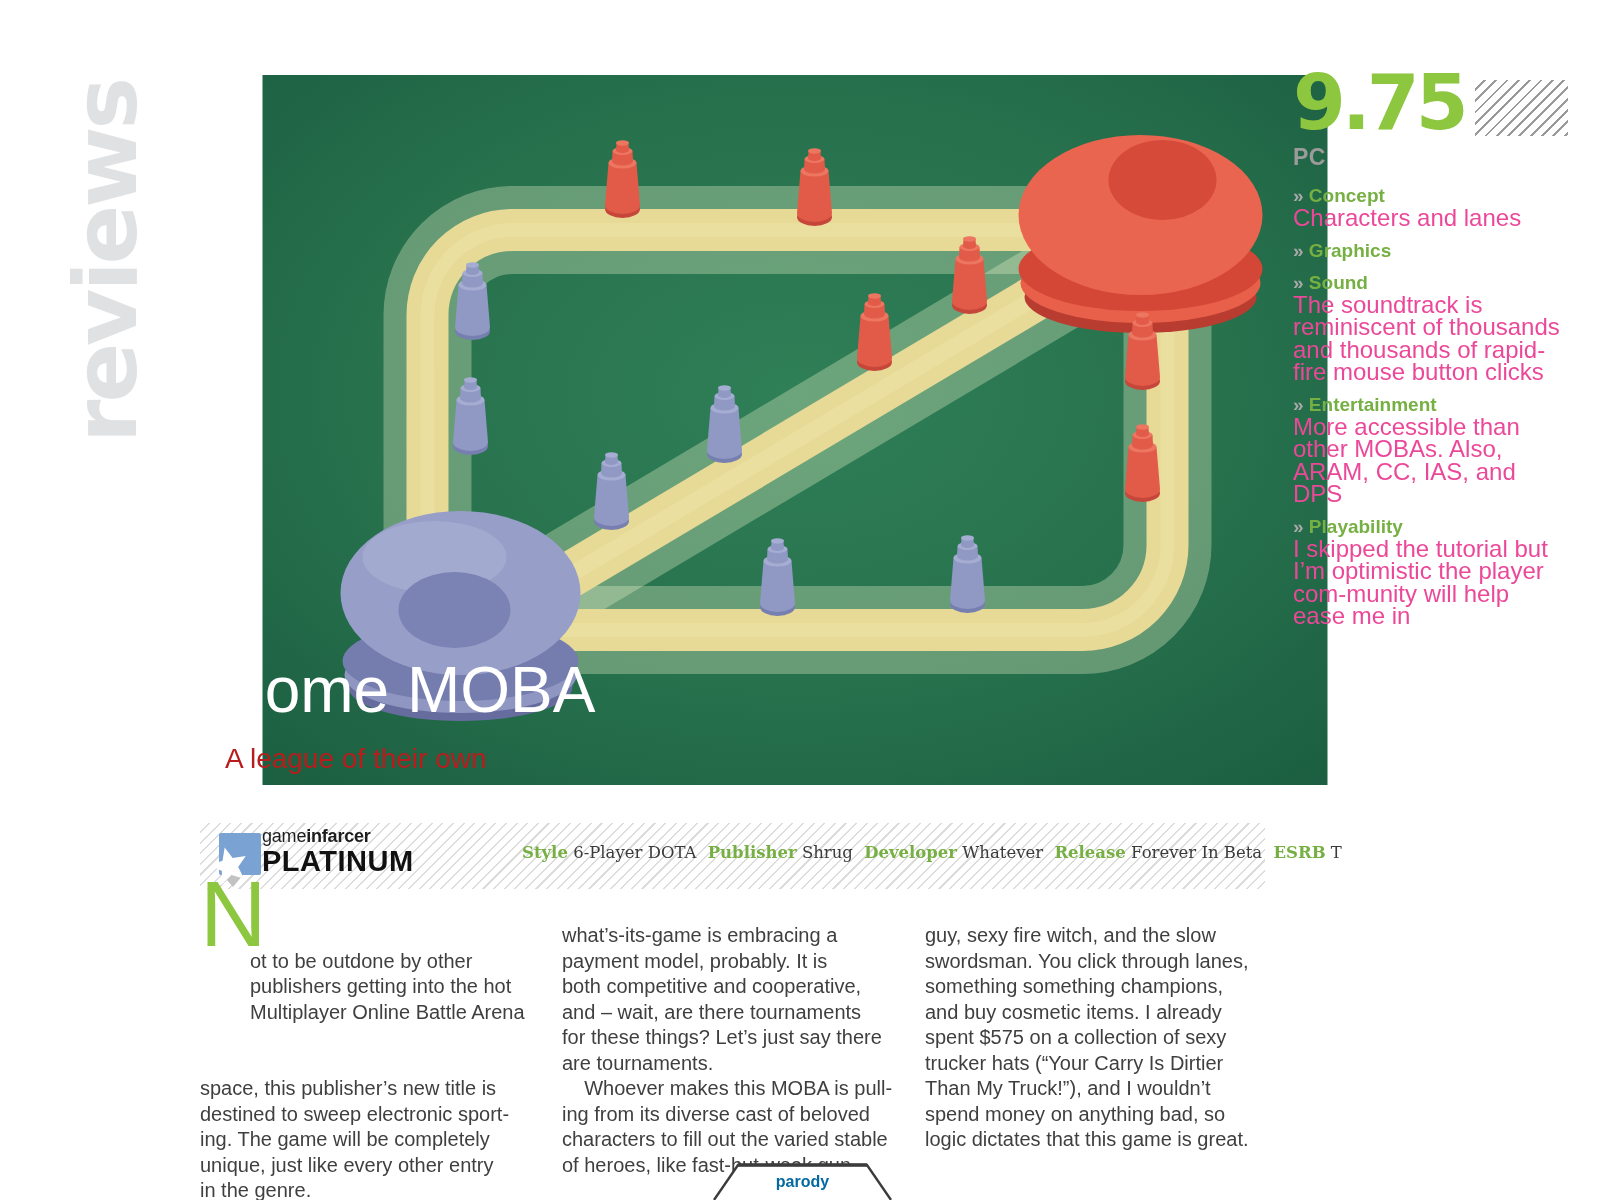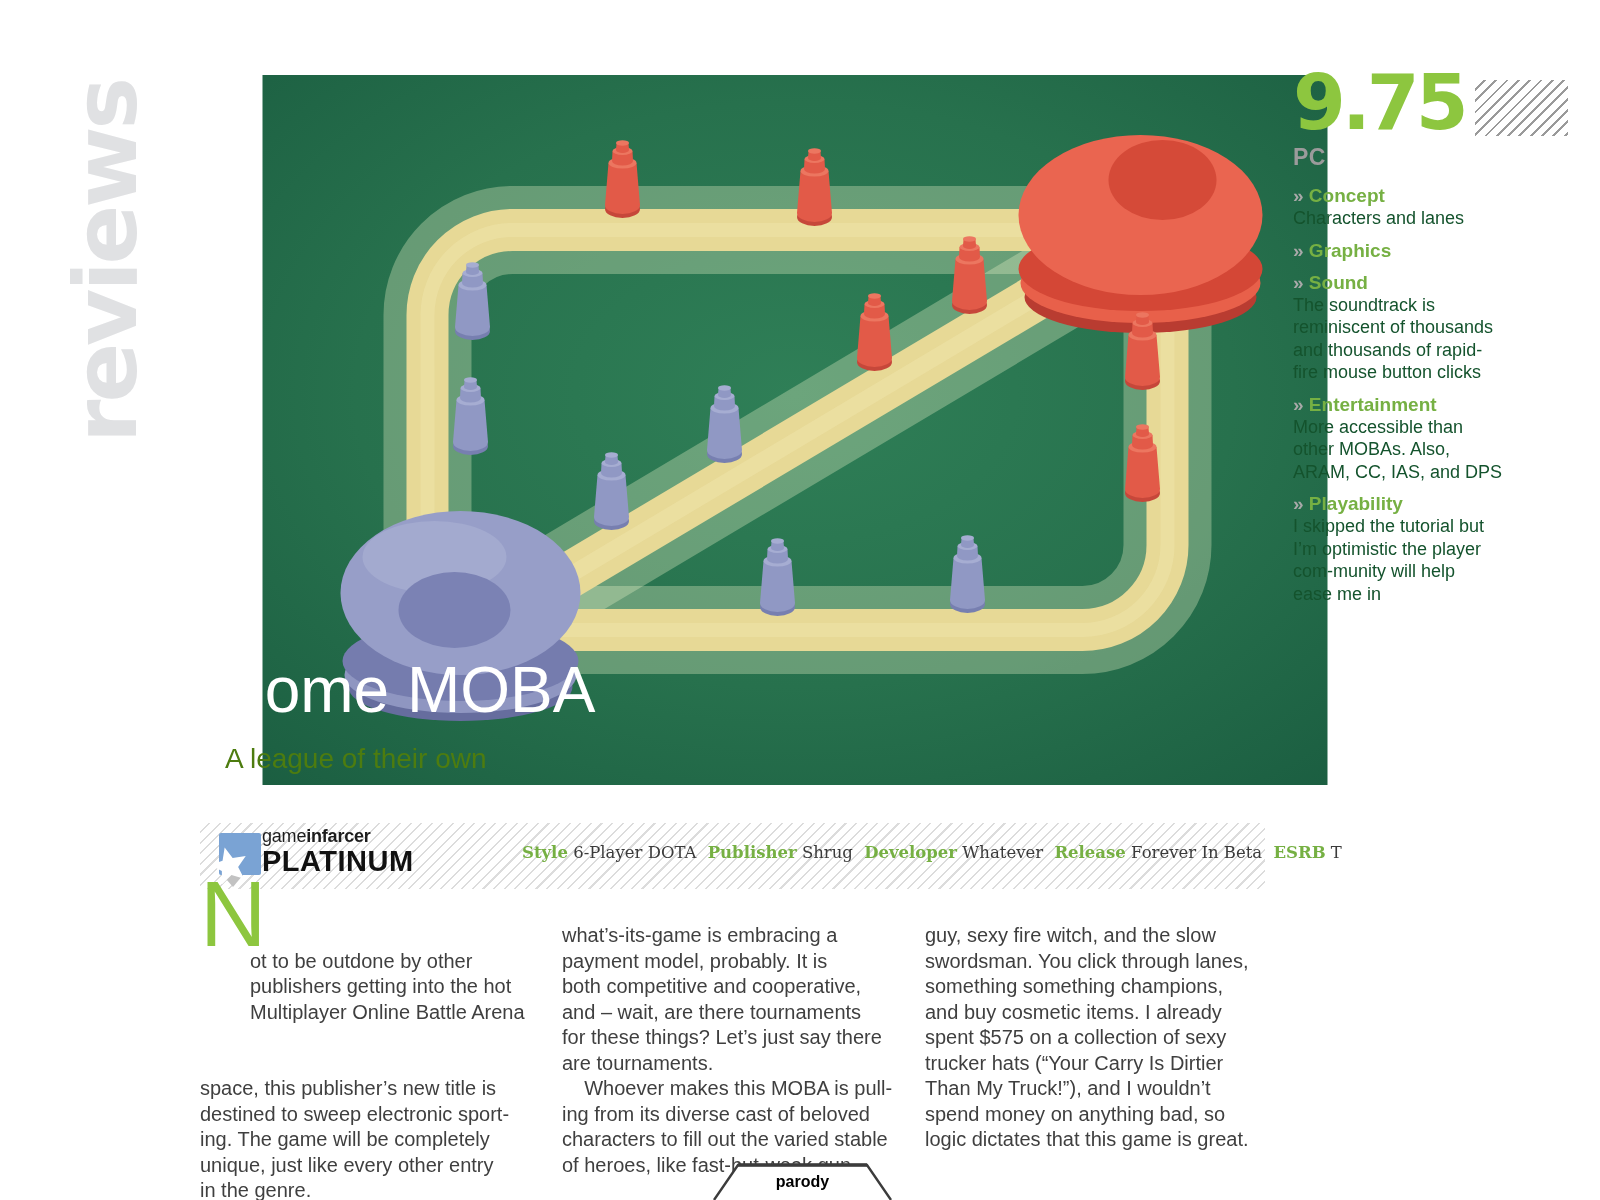--- a/index.html
+++ b/index.html
@@ -19,21 +19,21 @@
 
   
   #hero{left:200px;top:75px;width:1190px;height:710px;text-decoration:underline;}
   #hero svg{display:block;width:100%;height:100%;}
   .tw-red{--c1:#e25a48;--c2:#c6473a;--c3:#ec7660;}
   .tw-blue{--c1:#9098c4;--c2:#777fb0;--c3:#a6add2;}
   #hero-title{
     left:22px;top:583px;color:#ffffff;font-size:64px;font-weight:400;line-height:1;
     letter-spacing:0px;
   }
-  #hero-subtitle{left:25px;top:668px;color:#4d7c0f;font-size:28px;font-weight:400;}
+  #hero-subtitle{left:25px;top:668px;color:#b91c1c;font-size:28px;font-weight:400;}
 
   
   #badge-strip{
     left:200px;top:799px;width:1065px;height:66px;background:
     repeating-linear-gradient(135deg,#ffffff 0 6px,#dcdcdc 6px 7.5px); margin-top: 24px;
   }
   #plat-logo{left:13px;top:8px;width:50px;height:58px;}
   #logo-text{left:62px;top:4px;line-height:1;}
   #logo-top{font-size:18px;color:#1d1d1d;letter-spacing:-0.2px;}
   #logo-top .lt-b{font-weight:700;}
@@ -51,39 +51,39 @@
   #score-hatch{
     left:182px;top:10px;width:93px;height:56px;
     background:repeating-linear-gradient(135deg,#ffffff 0 6px,#9a9a9a 6px 8px);
   }
   #platform{font-size:23px;font-weight:bold;color:#9b9b9b;letter-spacing:0.5px;margin-top:8px;}
   #cats{margin-top:13px;font-family:Liberation Sans, sans-serif;}
   .cat{margin-bottom:9px;}
   .cat-h{font-size:19px;line-height:23px;}
   .cat-h .chev{color:#a9a9a9;font-weight:700;}
   .cat-h .cat-label{color:#76b043;font-weight:700;}
-  .cat-text{font-size:18px;line-height:22.5px;color:#14532d;white-space:pre-line;}
+  .cat-text{font-size:24px;line-height:22.5px;color:#ec4899;white-space:pre-line;}
 
   
   .col{top:872px;font-size:20px;line-height:25.5px;color:#3f3f3f;white-space:pre;}
   #col1{left:200px;width:345px;}
   #col2{left:562px;width:345px;}
   #col3{left:925px;width:345px;}
   #dropcap{
     position:absolute;left:0;top:4px;font-size:92px;line-height:76px;font-weight:300;
     color:#8dc63f;font-family:"Liberation Sans",sans-serif;
   }
   #col1-intro{margin-left:50px;}
 
   
   #parody{left:705px;top:1163px;width:195px;height:37px;}
   #parody svg{display:block;}
   #parody-label{
     position:absolute;left:0;top:10px;width:195px;text-align:center;
-    font-size:16px;font-weight:600;color:#000000;
+    font-size:16px;font-weight:600;color:#0369a1;
   }
 </style>
 </head>
 <body>
 
 <div id="reviews-vert" class="abs">reviews</div>
 
 <div id="hero" class="abs">
   <svg viewBox="0 0 1065 710">
     <defs>

